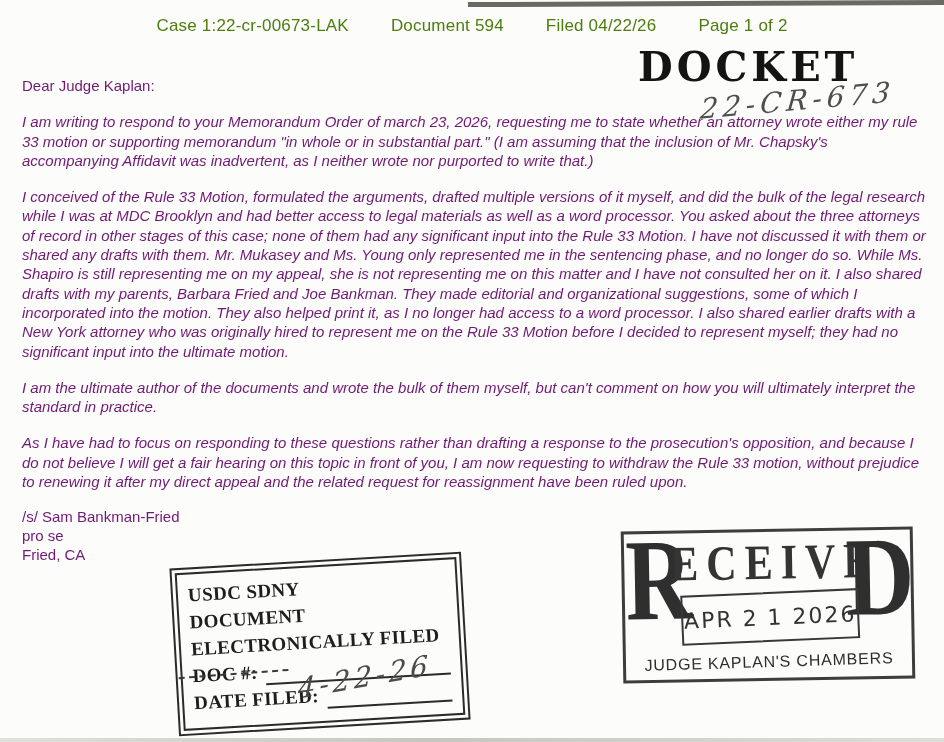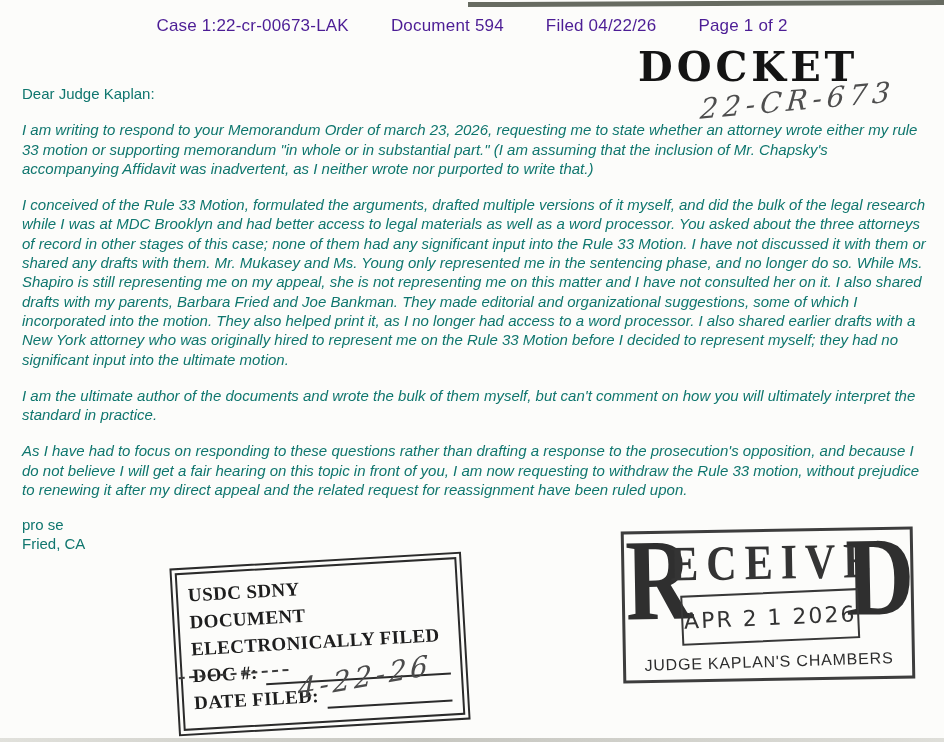--- a/index.html
+++ b/index.html
@@ -8,30 +8,30 @@
     background:#fcfcfa;
     font-family:"Liberation Sans",sans-serif;
   }
   
   .scan-edge-top{position:absolute;top:0;left:468px;width:480px;height:5px;
     background:#676b61;transform:rotate(-.25deg);transform-origin:right top;}
   .scan-edge-bottom{position:absolute;bottom:0;left:0;width:944px;height:4px;
     background:linear-gradient(to right,#dcdcd6,#bdbdb6 45%,#d9d9d3);opacity:.85;}
   
   .pacer-header{position:absolute;top:16px;left:0;right:0;display:flex;
-    justify-content:center;gap:42px;color:#4c1d95;font-size:17px;letter-spacing:.2px;}
+    justify-content:center;gap:42px;color:#4d7c0f;font-size:17px;letter-spacing:.2px;}
   
   .docket{position:absolute;top:42px;left:638px;font-family:"DejaVu Serif",serif;
     font-weight:700;font-size:40px;letter-spacing:4px;color:#141414;transform:scaleY(1.04);}
   .docket-number{position:absolute;top:84px;left:700px;font-family:"DejaVu Serif",serif;
     font-style:italic;font-size:28px;letter-spacing:5px;color:#4e4e4e;
     transform:rotate(-5deg) skewX(-10deg);white-space:nowrap;}
   
-  .letter{position:absolute;left:22px;top:76px;width:904px;color:#0f766e;
-    font-size:15px;line-height:19.3px;text-align:left;margin-top:8px;}
+  .letter{position:absolute;left:22px;top:76px;width:904px;color:#701a75;
+    font-size:15px;line-height:19.3px;text-align:left;}
   .letter .salutation{margin:0 0 17px 0;}
   .letter p{margin:0 0 17px 0;font-style:italic;}
   .signature{margin-top:1px;line-height:18.6px;}
   
   .filed-stamp{position:absolute;left:174px;top:560px;width:282px;height:158px;
     border:2px solid #2b2b2b;padding:3px;transform:rotate(-3.3deg);box-sizing:content-box;}
   .filed-stamp-inner{border:2px solid #2b2b2b;width:100%;height:100%;box-sizing:border-box;
     padding:7px 10px 4px 10px;font-family:"Liberation Serif",serif;font-weight:700;
     font-size:19px;line-height:27px;color:#1e1e1e;letter-spacing:.4px;position:relative;}
   .stamp-row{white-space:nowrap;}
@@ -75,20 +75,21 @@
 <div class="docket">DOCKET</div>
 <div class="docket-number">22-CR-673</div>
 
 <div class="letter">
   <div class="salutation">Dear Judge Kaplan:</div>
   <p>I am writing to respond to your Memorandum Order of march 23, 2026, requesting me to state whether an attorney wrote either my rule 33 motion or supporting memorandum "in whole or in substantial part."  (I am assuming that the inclusion of Mr. Chapsky's accompanying Affidavit was inadvertent, as I neither wrote nor purported to write that.)</p>
   <p>I conceived of the Rule 33 Motion, formulated the arguments, drafted multiple versions of it myself, and did the bulk of the legal research while I was at MDC Brooklyn and had better access to legal materials as well as a word processor.  You asked about the three attorneys of record in other stages of this case; none of them had any significant input into the Rule 33 Motion.  I have not discussed it with them or shared any drafts with them.  Mr. Mukasey and Ms. Young only represented me in the sentencing phase, and no longer do so.  While Ms. Shapiro is still representing me on my appeal, she is not representing me on this matter and I have not consulted her on it.  I also shared drafts with my parents, Barbara Fried and Joe Bankman.  They made editorial and organizational suggestions, some of which I incorporated into the motion.  They also helped print it, as I no longer had access to a word processor.  I also shared earlier drafts with a New York attorney who was originally hired to represent me on the Rule 33 Motion before I decided to represent myself; they had no significant input into the ultimate motion.</p>
   <p>I am the ultimate author of the documents and wrote the bulk of them myself, but can't comment on how you will ultimately interpret the standard in practice.</p>
   <p>As I have had to focus on responding to these questions rather than drafting a response to the prosecution's opposition, and because I do not believe I will get a fair hearing on this topic in front of you, I am now requesting to withdraw the Rule 33 motion, without prejudice to renewing it after my direct appeal and the related request for reassignment have been ruled upon.</p>
   <div class="signature">
+    <div>/s/ Sam Bankman-Fried</div>
     <div>pro se</div>
     <div>Fried, CA</div>
   </div>
 </div>
 
 <div class="filed-stamp">
   <div class="filed-stamp-inner">
     <div class="stamp-row">USDC SDNY</div>
     <div class="stamp-row">DOCUMENT</div>
     <div class="stamp-row">ELECTRONICALLY FILED</div>

